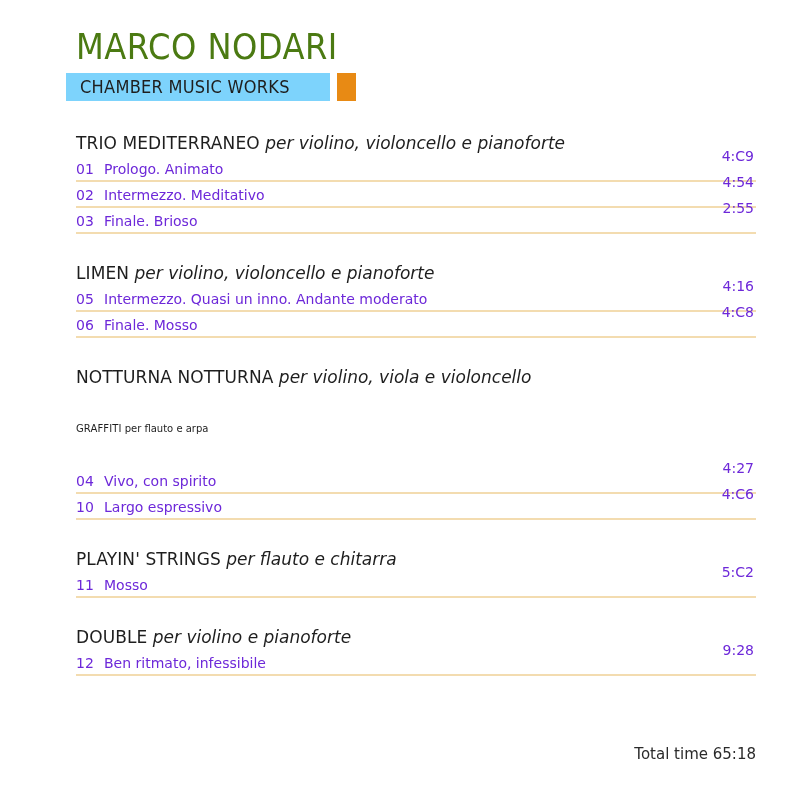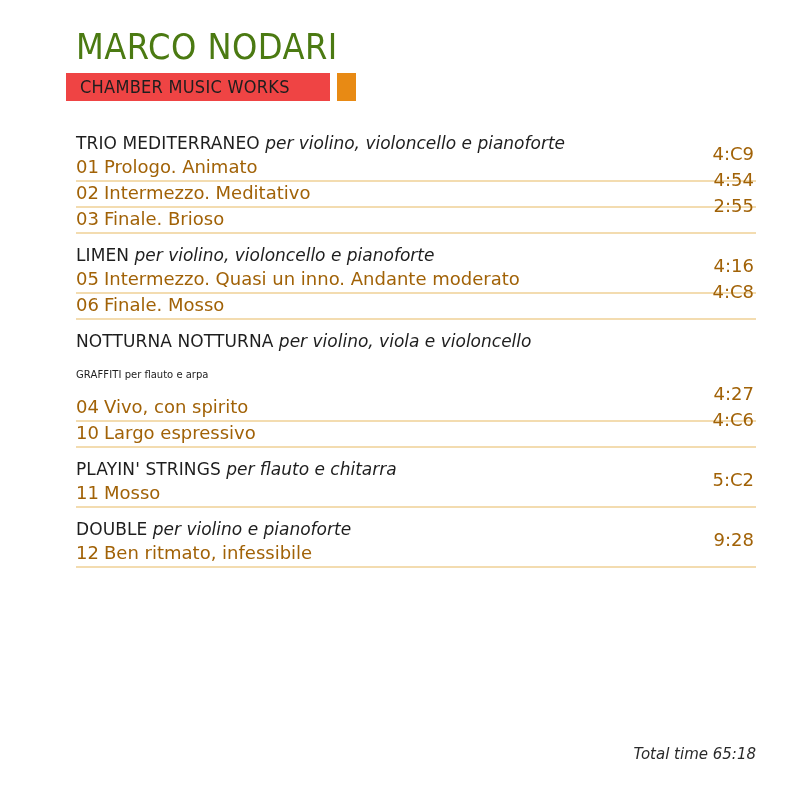--- a/index.html
+++ b/index.html
@@ -1,37 +1,37 @@
 <!DOCTYPE html>
 <html><head>
   <meta charset="utf-8">
   <style>
     html, body { margin: 0; padding: 0; background: #ffffff; }
     body { width: 800px; height: 800px; position: relative; overflow: hidden;
            font-family: "DejaVu Sans", sans-serif; color: #2a2a2a; }
     .artist { position: absolute; left: 76px; top: 27px; font-size: 35px; font-weight: normal;
               color: #4b7a12; letter-spacing: 0.5px; line-height: 40px; transform: scaleX(0.92); transform-origin: left; }
-    .subtitle-bar { position: absolute; left: 66px; top: 73px; width: 264px; height: 28px; background: #ef4444; }
+    .subtitle-bar { position: absolute; left: 66px; top: 73px; width: 264px; height: 28px; background: #7dd3fc; }
     .subtitle-text { position: absolute; left: 14px; top: 3px; font-size: 18px; color: #1e1e1e; letter-spacing: 0.3px;
                      line-height: 22px; transform: scaleX(0.9); transform-origin: left; white-space: nowrap; }
     .subtitle-square { position: absolute; left: 337px; top: 73px; width: 19px; height: 28px; background: #e88a14; }
 
     .tracklist { position: absolute; left: 76px; top: 130px; width: 680px; }
-    .work { margin-bottom: 8px; }
+    .work { margin-bottom: 26px; }
     .work-title { font-size: 17px; line-height: 26px; height: 26px; color: #1e1e1e; white-space: nowrap; }
     .work-title .name { letter-spacing: 0.1px; }
     .work-title .instr { font-style: italic; }
     .work-title.small { font-size: 10px; }
     .work-title.small .instr { font-style: normal; }
     .track { display: flex; justify-content: space-between; align-items: flex-end;
-             height: 26px; border-bottom: 2px solid #f3dcb0; font-size: 18px; color: #a16207; box-sizing: border-box; }
+             height: 26px; border-bottom: 2px solid #f3dcb0; font-size: 14px; color: #6d28d9; box-sizing: border-box; }
     .track .left { padding-bottom: 3px; white-space: nowrap; }
     .track .num { display: inline-block; width: 28px; }
     .track .time { padding-bottom: 16px; padding-right: 2px; }
-    .total { position: absolute; right: 44px; top: 745px; font-size: 15px; color: #2a2a2a; font-style: italic; }
+    .total { position: absolute; right: 44px; top: 745px; font-size: 15px; color: #2a2a2a; }
   </style>
 </head>
 <body>
 
 <div class="artist">MARCO NODARI</div>
 <div class="subtitle-bar">
   <span class="subtitle-text">CHAMBER MUSIC WORKS</span>
 </div>
 <div class="subtitle-square"></div>
 

